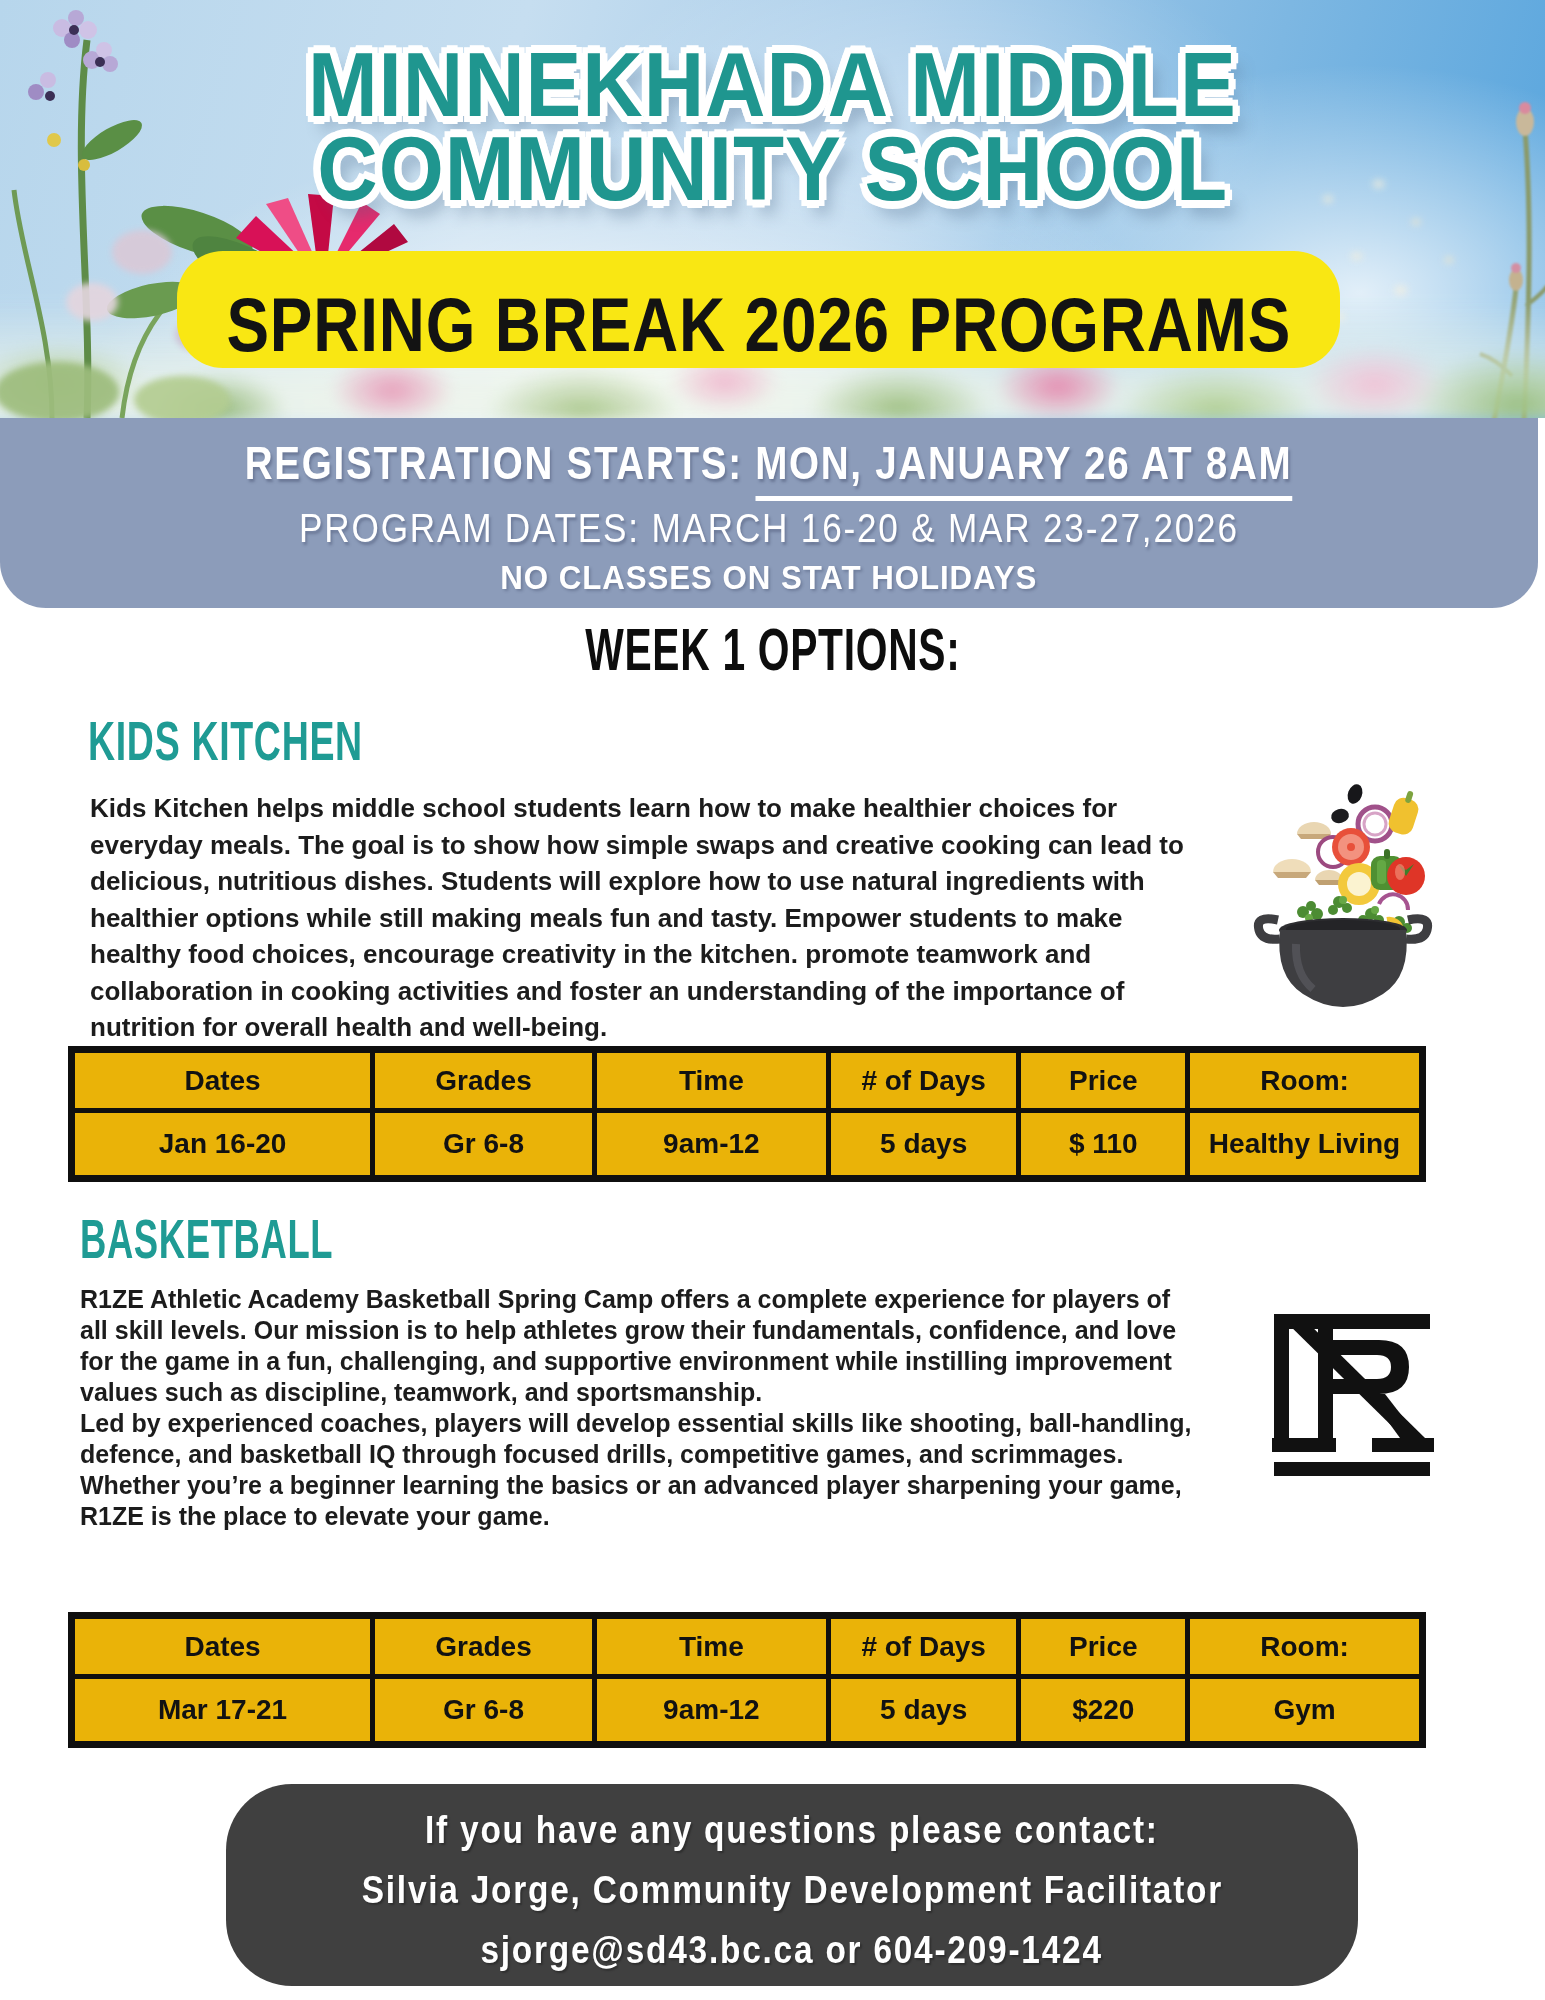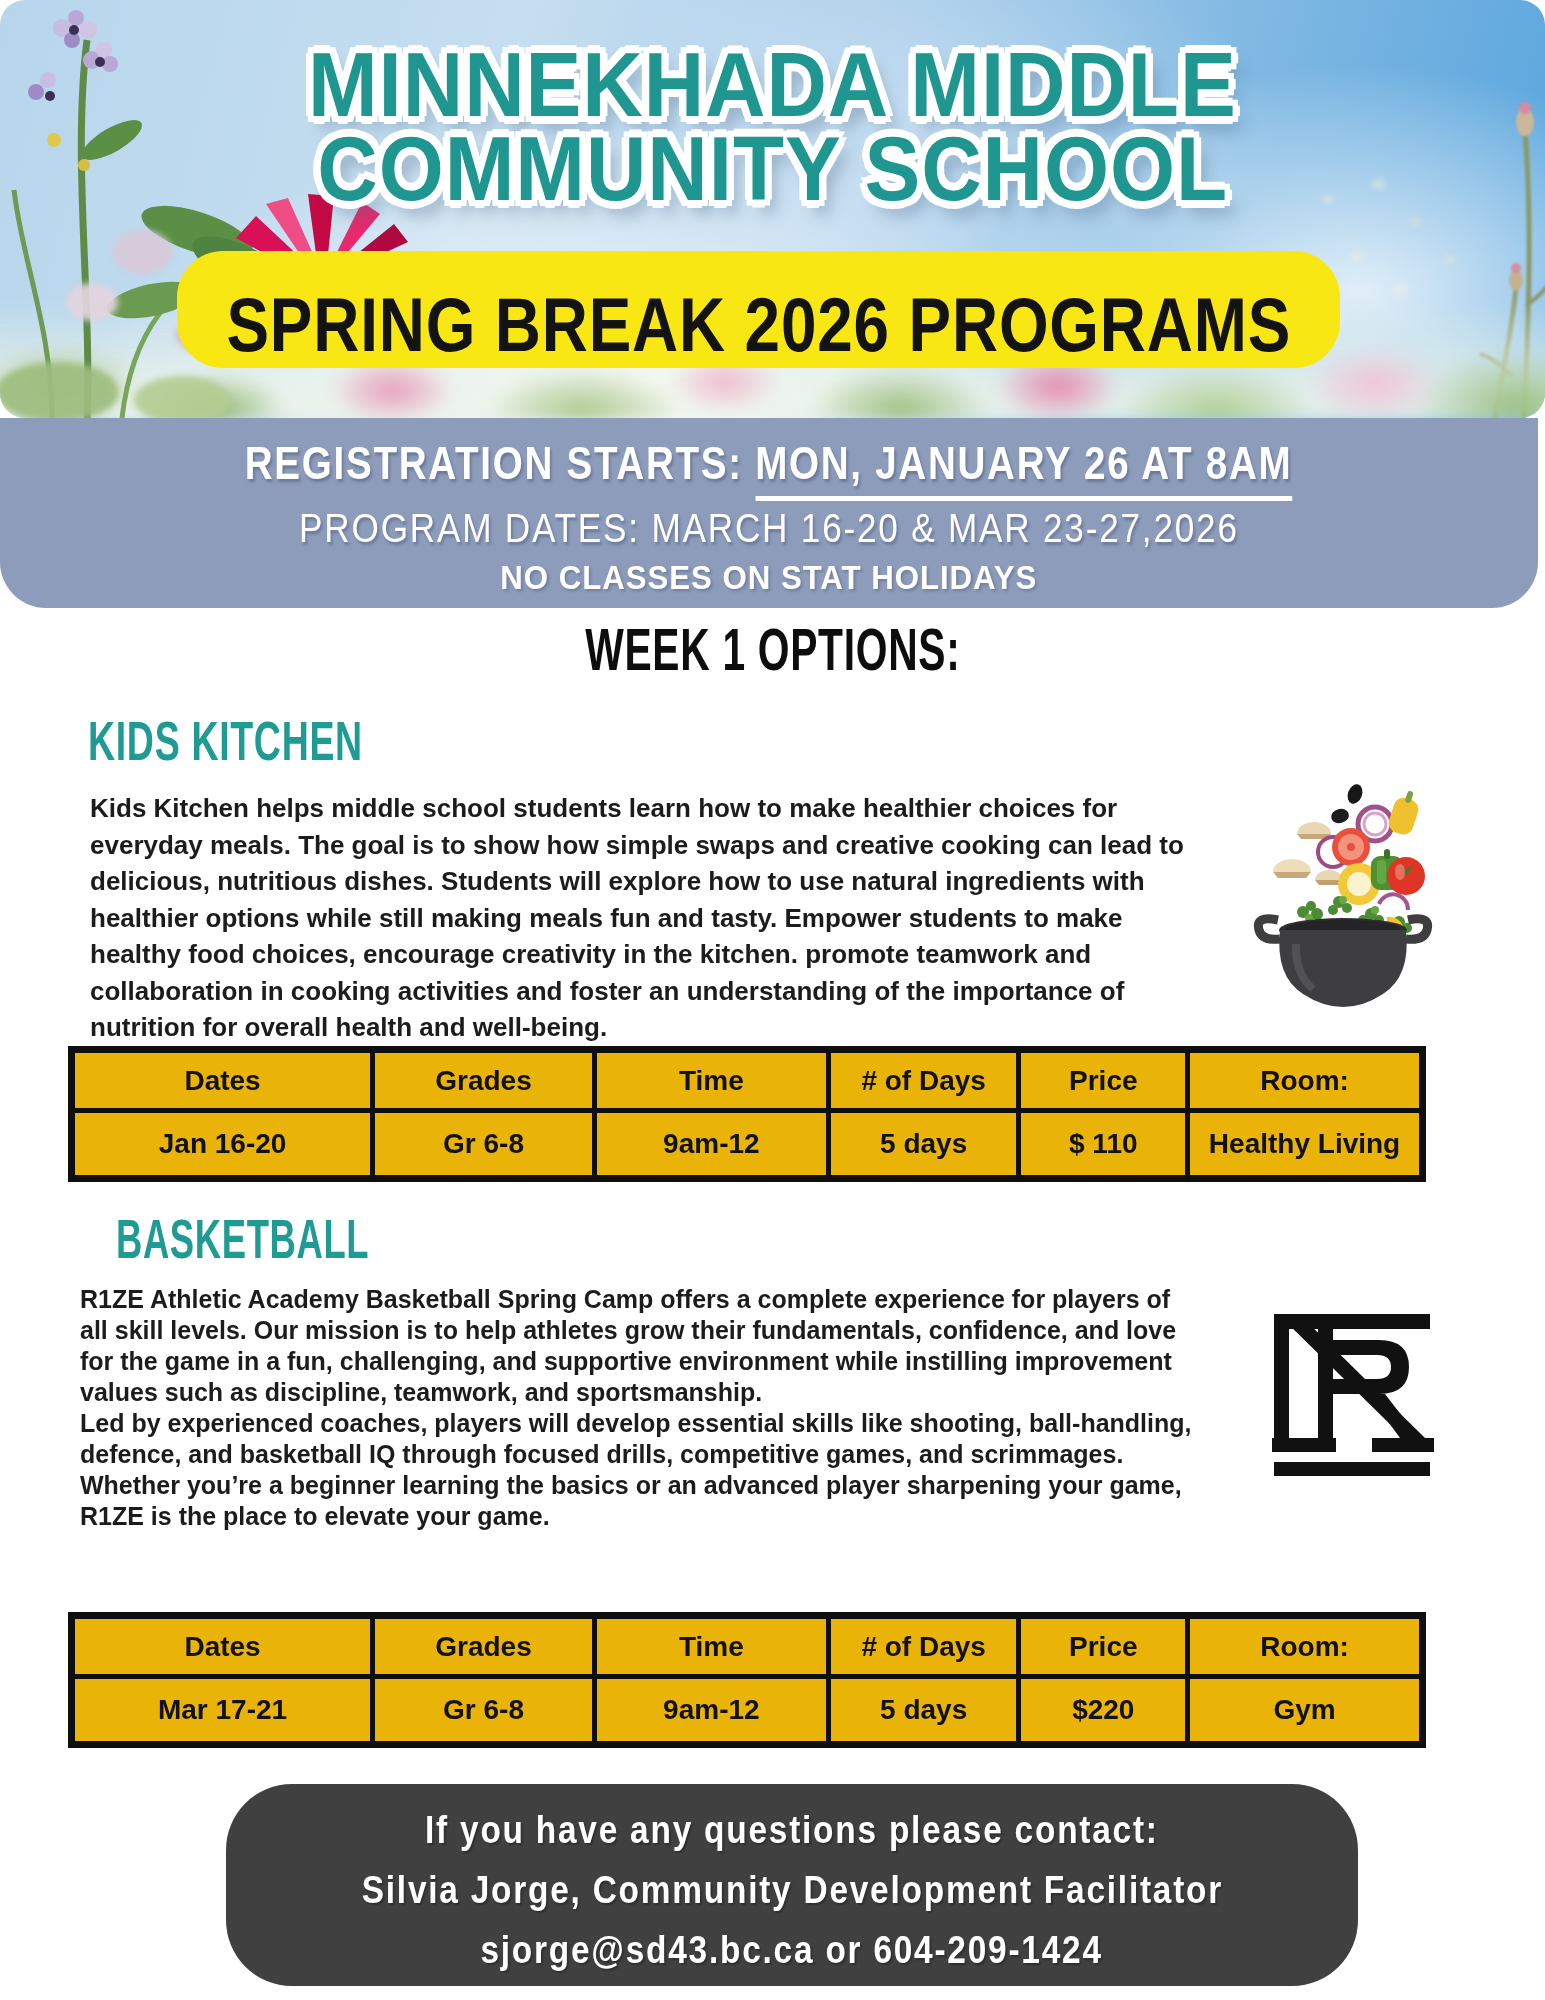--- a/index.html
+++ b/index.html
@@ -5,21 +5,21 @@
   html,body{margin:0;padding:0;background:#fff;}
   .page{position:relative;width:1545px;height:2000px;background:#ffffff;overflow:hidden;
         font-family:"Liberation Sans", sans-serif;color:#141414;}
 
   
   .hero{position:absolute;left:0;top:0;width:1545px;height:418px;overflow:hidden;
     background:
       radial-gradient(900px 420px at 42% 92%, rgba(255,255,255,.95), rgba(255,255,255,0) 62%),
       radial-gradient(620px 380px at 88% 70%, rgba(255,255,255,.8), rgba(255,255,255,0) 60%),
       radial-gradient(500px 260px at 60% 30%, rgba(255,255,255,.35), rgba(255,255,255,0) 70%),
-      linear-gradient(105deg,#b7d6ec 0%,#c6def0 32%,#a9cdea 55%,#7db7e2 78%,#56a4dd 100%); border-radius: 25px;}
+      linear-gradient(105deg,#b7d6ec 0%,#c6def0 32%,#a9cdea 55%,#7db7e2 78%,#56a4dd 100%);}
   .meadow{position:absolute;left:-20px;top:300px;width:1585px;height:120px;filter:blur(7px);opacity:.95;
     background:
       radial-gradient(120px 60px at 5% 70%,#b7cf92,transparent 70%),
       radial-gradient(100px 55px at 15% 92%,#8fb56f,transparent 70%),
       radial-gradient(90px 50px at 26% 75%,#e89ab8,transparent 70%),
       radial-gradient(140px 70px at 38% 96%,#a6c485,transparent 70%),
       radial-gradient(80px 45px at 47% 68%,#f0b7cd,transparent 70%),
       radial-gradient(130px 65px at 58% 92%,#9dbf7d,transparent 70%),
       radial-gradient(90px 50px at 68% 72%,#e887ac,transparent 70%),
       radial-gradient(140px 70px at 78% 94%,#b2cf8e,transparent 70%),
@@ -67,21 +67,21 @@
     text-shadow:2px 2px 3px rgba(45,55,85,.3);}
   .band-l3 .cond{transform:scaleX(.92);}
 
   
   .week-heading{position:absolute;left:0;top:618px;width:1545px;text-align:center;
     font-size:60px;font-weight:900;color:#0d0d0d;line-height:64px;}
   .week-heading .cond{transform:scaleX(.68);transform-origin:center center;letter-spacing:1px;}
   .prog-title{position:absolute;margin:0;font-size:56px;font-weight:900;color:#1F9B94;line-height:58px;white-space:nowrap;}
   .prog-title .cond{transform-origin:left center;letter-spacing:1px;}
   .kk-title{left:88px;top:712px;}
-  .bb-title{left:80px;top:1210px;margin-left:36px;}
+  .bb-title{left:80px;top:1210px;}
   .cond{display:inline-block;}
 
   
   .desc{position:absolute;margin:0;font-weight:700;color:#1c1c1c;text-align:left;}
   .desc-kk{left:90px;top:790px;width:1100px;font-size:26px;line-height:36.5px;}
   .desc-bb{left:80px;top:1284px;width:1115px;font-size:25px;line-height:31px;}
   .desc-bb p{margin:0;}
 
   
   .ptable{position:absolute;left:68px;border-collapse:collapse;table-layout:fixed;width:1358px;background:#eab308;

